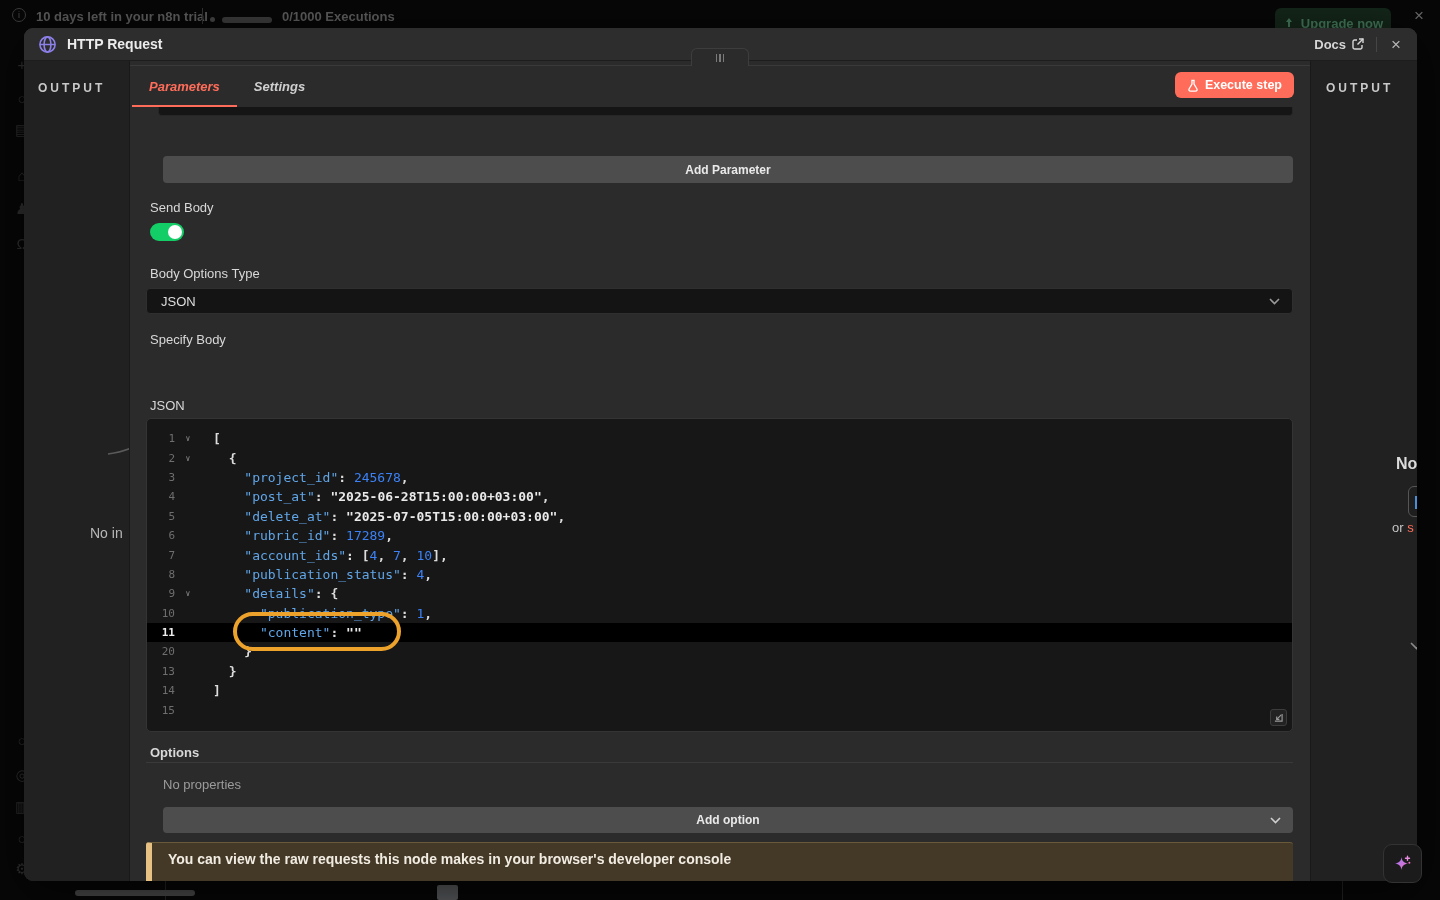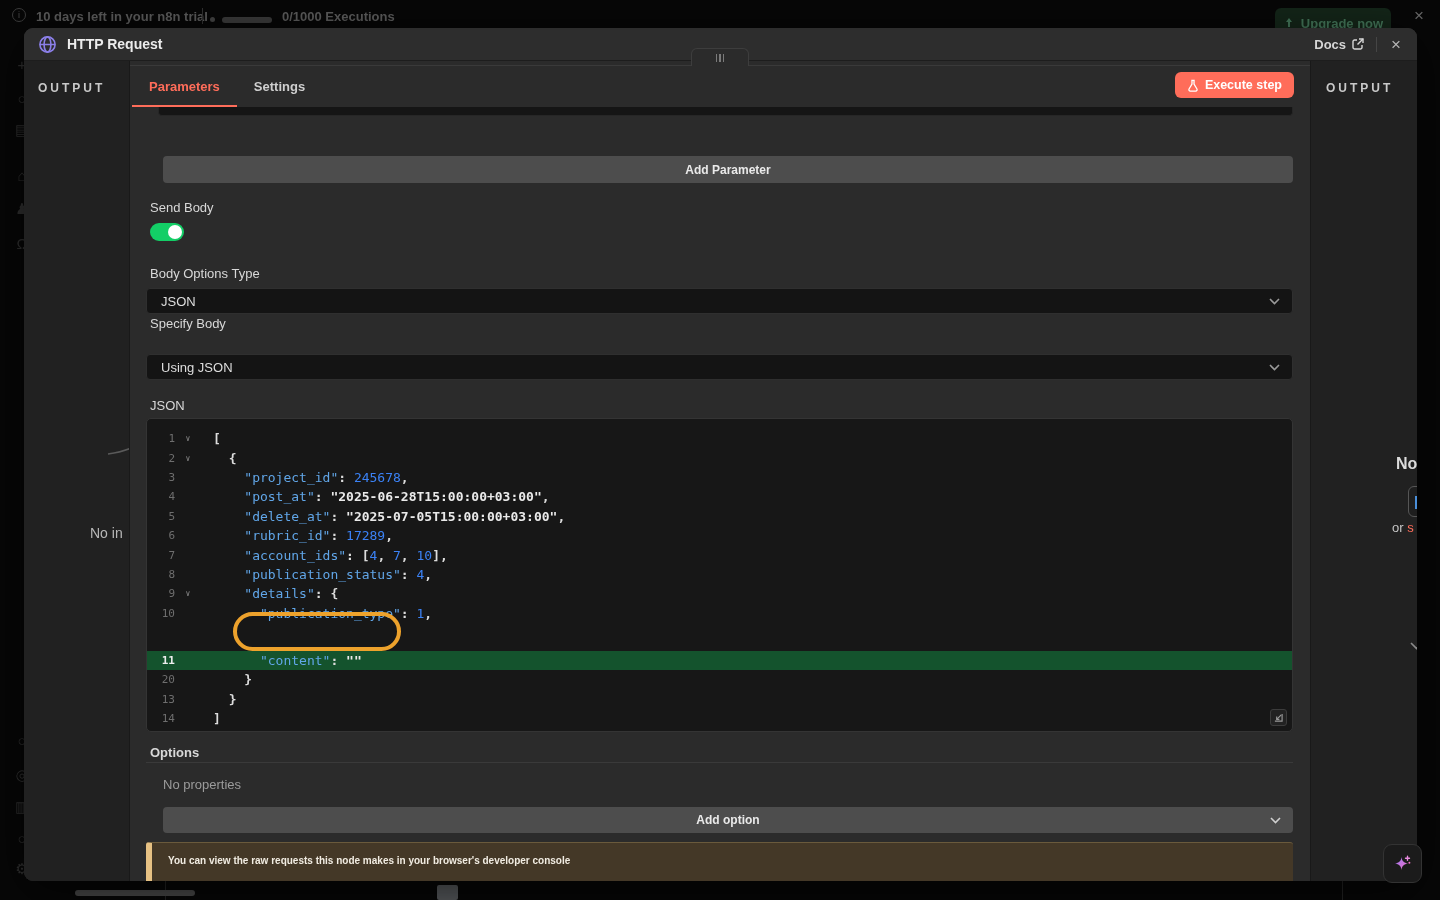--- a/index.html
+++ b/index.html
@@ -33,55 +33,55 @@
   .side-panel { width:106px; background:#212121; position:relative; overflow:hidden; flex:none; }
   #input-panel { border-right:1px solid #191919; }
   #output-panel { width:107px; border-left:1px solid #191919;text-align:center; }
   .panel-label { position:absolute; top:20px; font-size:12px; font-weight:700; letter-spacing:3px; color:#c9c9c9; }
   #main-panel { flex:1; background:#2b2b2b; position:relative; }
   #main-topline { position:absolute; top:4px; left:0; right:0; height:1px; background:#3a3a3a; }
   #drag-tab { position:absolute; top:-13px; left:50%; transform:translateX(-50%); width:58px; height:18px; background:#2b2b2b; border:1px solid #3d3d3d; border-bottom:none; border-radius:6px 6px 0 0; display:flex; align-items:center; justify-content:center; gap:2px; cursor:grab; z-index:6; }
   #drag-tab i { display:block; width:1.5px; height:8px; background:#7a7a7a; }
 
   
-  #tabbar { position:absolute; top:5px; left:0; right:0; height:41px; display:flex; align-items:center; padding-left:2px; }
+  #tabbar { position:absolute; top:5px; left:0; right:0; height:41px; display:flex; align-items:center; padding-left:2px;font-style:italic; }
   .tab { padding:0 17px; font-size:13px; font-weight:600; color:#cfcfcf; height:100%; display:flex; align-items:center; position:relative; cursor:pointer; }
   .tab.active { color:#ff6d5a; }
   .tab.active::after { content:""; position:absolute; left:0; right:0; bottom:0; height:2px; background:#ff6d5a; }
   #execute-btn { position:absolute; right:16px; top:11px; height:26px; padding:0 12px; background:#ff6d5a; border-radius:6px; display:flex; align-items:center; gap:6px; color:#fff; font-size:12.5px; font-weight:700; cursor:pointer; }
 
   
   .f-label { position:absolute; left:20px; font-size:13px; color:#d8d8d8; }
   .btn-wide { position:absolute; left:33px; width:1130px; height:27px; background:#4d4d4d; border-radius:4px; color:#eaeaea; font-size:12px; font-weight:700; display:flex; align-items:center; justify-content:center; cursor:pointer; }
   .select { position:absolute; left:16px; width:1147px; height:26px; background:#141414; border:1px solid #2f2f2f; border-radius:4px; display:flex; align-items:center; padding:0 14px; font-size:13px; color:#dedede; cursor:pointer; }
   .select svg, .btn-wide svg { position:absolute; right:12px; }
   #partial-field { position:absolute; top:46px; left:28px; width:1135px; height:9px; background:#151515; border:1px solid #262626; border-top:none; border-radius:0 0 4px 4px; }
   #toggle { position:absolute; left:20px; top:162px; width:34px; height:18px; border-radius:9px; background:#13ce66; cursor:pointer; }
   #toggle::after { content:""; position:absolute; right:2px; top:2px; width:14px; height:14px; border-radius:50%; background:#fff; }
 
   
   #editor { position:absolute; top:357px; left:16px; width:1147px; height:314px; background:#171717; border:1px solid #343434; border-radius:5px; overflow:hidden; font-family:"DejaVu Sans Mono", monospace; }
   #code-rows { position:absolute; top:10px; left:0; right:0; }
   .cm-row { display:flex; align-items:center; height:19.4px; font-size:13px; }
-  .cm-row.active { background:#14532d;margin-top:28px; }
+  .cm-row.active { background:#000000; }
   .cm-num { width:28px; text-align:right; color:#6e6e6e; font-size:11px; flex:none; }
   .cm-row.active .cm-num { color:#eee; font-weight:700; }
   .cm-fold { width:26px; text-align:center; color:#8a8a8a; font-size:8px; flex:none; cursor:pointer; }
   .cm-code { white-space:pre; padding-left:12px; }
   .tk-k { color:#61a6e8; }
   .tk-n { color:#3b82f6; }
   .tk-s { color:#eaeaea; font-weight:700; }
   .tk-p { color:#dcdcdc; font-weight:700; }
   .tk-w { color:#cccccc; }
   #annotation { position:absolute; left:86px; top:193px; width:168px; height:39px; border:4.5px solid #eda22c; border-radius:22px; z-index:4; pointer-events:none; }
   #editor-expand { position:absolute; right:5px; bottom:5px; width:17px; height:17px; background:#222; border:1px solid #3c3c3c; border-radius:3px; display:flex; align-items:center; justify-content:center; cursor:pointer; }
 
   #options-divider { position:absolute; top:701px; left:16px; width:1147px; height:1px; background:#3a3a3a; }
   #no-props { position:absolute; top:716px; left:33px; font-size:13px; color:#9c9c9c; }
-  #notice { position:absolute; top:781px; left:16px; width:1147px; height:40px; background:#443827; border-left:6px solid #e6c183; border-top:1px solid #6a5a3c; border-radius:3px 3px 0 0; display:flex; align-items:flex-end; padding:16px 16px; color:#f1ece2; font-size:10px; font-weight:600; }
+  #notice { position:absolute; top:781px; left:16px; width:1147px; height:40px; background:#443827; border-left:6px solid #e6c183; border-top:1px solid #6a5a3c; border-radius:3px 3px 0 0; display:flex; align-items:flex-start; padding:8px 16px; color:#f1ece2; font-size:14px; font-weight:600; }
 
   
   #out-no { position:absolute; left:85px; top:394px; font-size:16px; font-weight:700; color:#dcdcdc; white-space:nowrap; }
   #out-btn { position:absolute; left:97px; top:425px; width:34px; height:31px; background:#1e1e1e; border:1px solid #565656; border-radius:6px; overflow:hidden; cursor:pointer; }
   #out-btn i { position:absolute; left:6px; top:9px; width:5px; height:13px; background:#4a8ed8; display:block; }
   #out-or { position:absolute; left:81px; top:459px; font-size:13px; color:#c6c6c6; white-space:nowrap; }
   #out-or span { color:#ff6d5a; cursor:pointer; }
   #out-chevron { position:absolute; left:99px; top:575px; color:#8a8a8a; }
   #in-no { position:absolute; left:66px; top:464px; font-size:14px; font-weight:400; color:#b8b8b8; white-space:nowrap; }
   #in-curve { position:absolute; left:0; top:0; }
@@ -185,27 +185,21 @@
       <div id="toggle"></div>
 
       <div class="f-label" style="top:205px">Body Options Type</div>
       <div class="select" style="top:227px">
         <span>JSON</span>
         <svg width="11" height="7" viewBox="0 0 11 7" fill="none" stroke="#9a9a9a" stroke-width="1.6">
             <path d="M1 1l4.5 4.5L10 1"></path>
           </svg>
       </div>
 
-      <div class="f-label" style="top:255px">Specify Body</div>
-      <div class="select" style="top:293px">
-        <span>Using JSON</span>
-        <svg width="11" height="7" viewBox="0 0 11 7" fill="none" stroke="#9a9a9a" stroke-width="1.6">
-            <path d="M1 1l4.5 4.5L10 1"></path>
-          </svg>
-      </div>
+      <div class="f-label" style="top:271px">Specify Body</div>
 
       <div class="f-label" style="top:337px">JSON</div>
 
       <div id="editor">
         <div id="code-rows">
             <div class="cm-row">
               <span class="cm-num">1</span>
               <span class="cm-fold">∨</span>
               <span class="cm-code"><span class="tk-p">[</span></span>
             </div>

